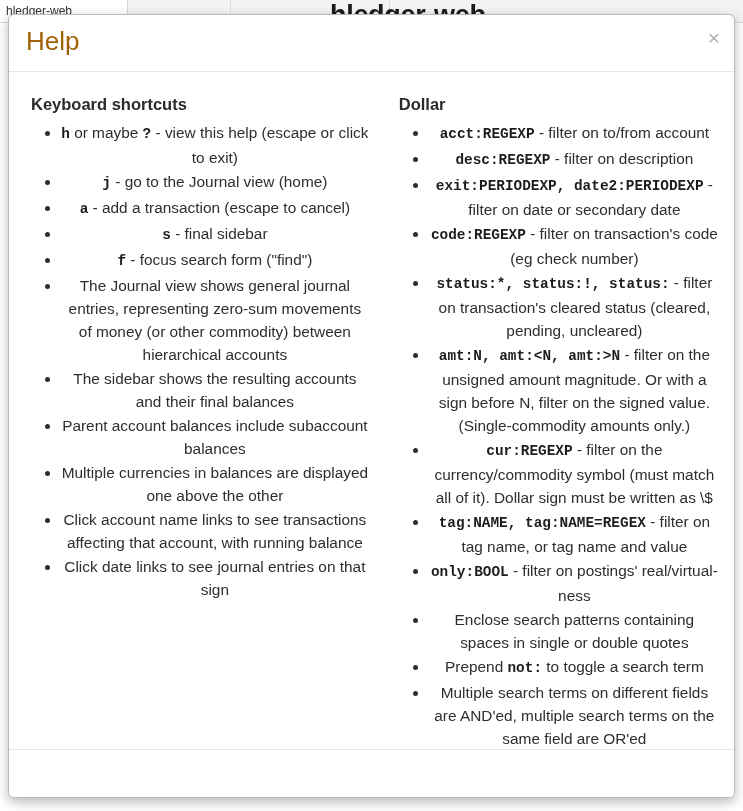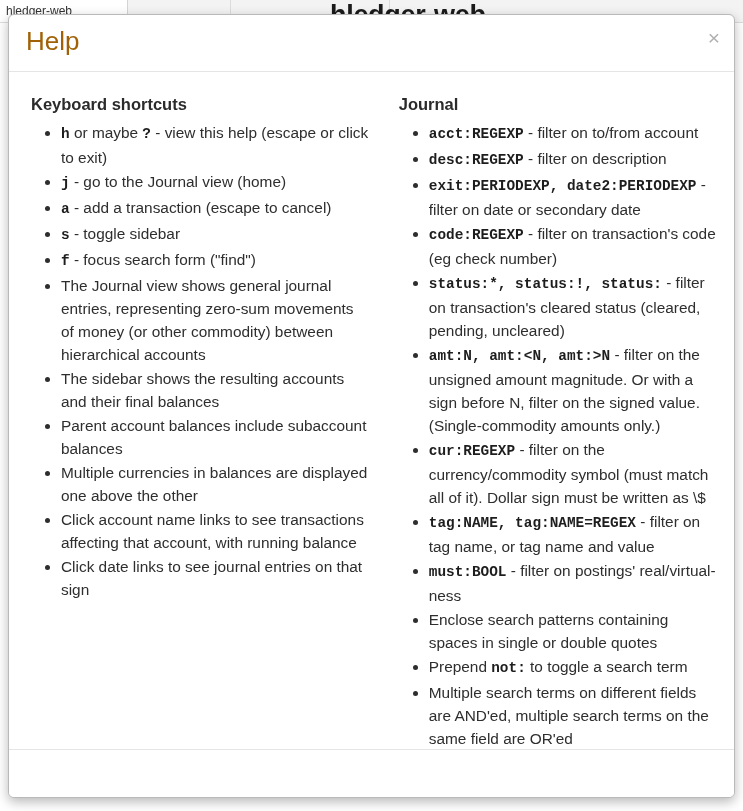--- a/index.html
+++ b/index.html
@@ -138,20 +138,21 @@
   ul.items {
     margin: 0;
     padding-left: 38px;
     list-style: disc;
   }
   ul.items li {
     font-size: 15.4px;
     line-height: 23px;
     color: #2e2e2e;
     margin-bottom: 1px;
+    text-align: center;
   }
   .col-right ul.items li {
     margin-bottom: 1px;
   }
   code, .mono {
     font-family: "Liberation Mono", monospace;
     font-weight: bold;
     font-size: 14.4px;
     color: #1d1d1d;
   }
@@ -191,49 +192,49 @@
         <li>
           <code>h</code><span> or maybe </span><code>?</code><span> - view this help (escape or click to exit)</span>
         </li>
         <li>
           <code>j</code><span> - go to the Journal view (home)</span>
         </li>
         <li>
           <code>a</code><span> - add a transaction (escape to cancel)</span>
         </li>
         <li>
-          <code>s</code><span> - toggle sidebar</span>
+          <code>s</code><span> - final sidebar</span>
         </li>
         <li>
           <code>f</code><span> - focus search form ("find")</span>
         </li>
       </ul>
 
       <ul class="items">
         <li>The Journal view shows general journal entries, representing zero-sum movements of money (or other commodity) between hierarchical accounts</li>
         <li>The sidebar shows the resulting accounts and their final balances</li>
         <li>Parent account balances include subaccount balances</li>
         <li>Multiple currencies in balances are displayed one above the other</li>
         <li>Click account name links to see transactions affecting that account, with running balance</li>
         <li>Click date links to see journal entries on that sign</li>
       </ul>
     </div>
 
     <div class="col-right">
-      <h4 class="section">Journal</h4>
+      <h4 class="section">Dollar</h4>
       <ul class="items">
         <li><code>acct:REGEXP</code><span> - filter on to/from account</span></li>
         <li><code>desc:REGEXP</code><span> - filter on description</span></li>
         <li><code>exit:PERIODEXP, date2:PERIODEXP</code><span> - filter on date or secondary date</span></li>
         <li><code>code:REGEXP</code><span> - filter on transaction's code (eg check number)</span></li>
         <li><code>status:*, status:!, status:</code><span> - filter on transaction's cleared status (cleared, pending, uncleared)</span></li>
         <li><code>amt:N, amt:&lt;N, amt:&gt;N</code><span> - filter on the unsigned amount magnitude. Or with a sign before N, filter on the signed value. (Single-commodity amounts only.)</span></li>
         <li><code>cur:REGEXP</code><span> - filter on the currency/commodity symbol (must match all of it). Dollar sign must be written as \$</span></li>
         <li><code>tag:NAME, tag:NAME=REGEX</code><span> - filter on tag name, or tag name and value</span></li>
-        <li><code>must:BOOL</code><span> - filter on postings' real/virtual-ness</span></li>
+        <li><code>only:BOOL</code><span> - filter on postings' real/virtual-ness</span></li>
         <li>Enclose search patterns containing spaces in single or double quotes</li>
         <li><span>Prepend </span><code>not:</code><span> to toggle a search term</span></li>
         <li>Multiple search terms on different fields are AND'ed, multiple search terms on the same field are OR'ed</li>
         <li>These search terms also work with command-line hledger</li>
       </ul>
     </div>
 
   </div>
 
   <div class="modal-footer"></div>

